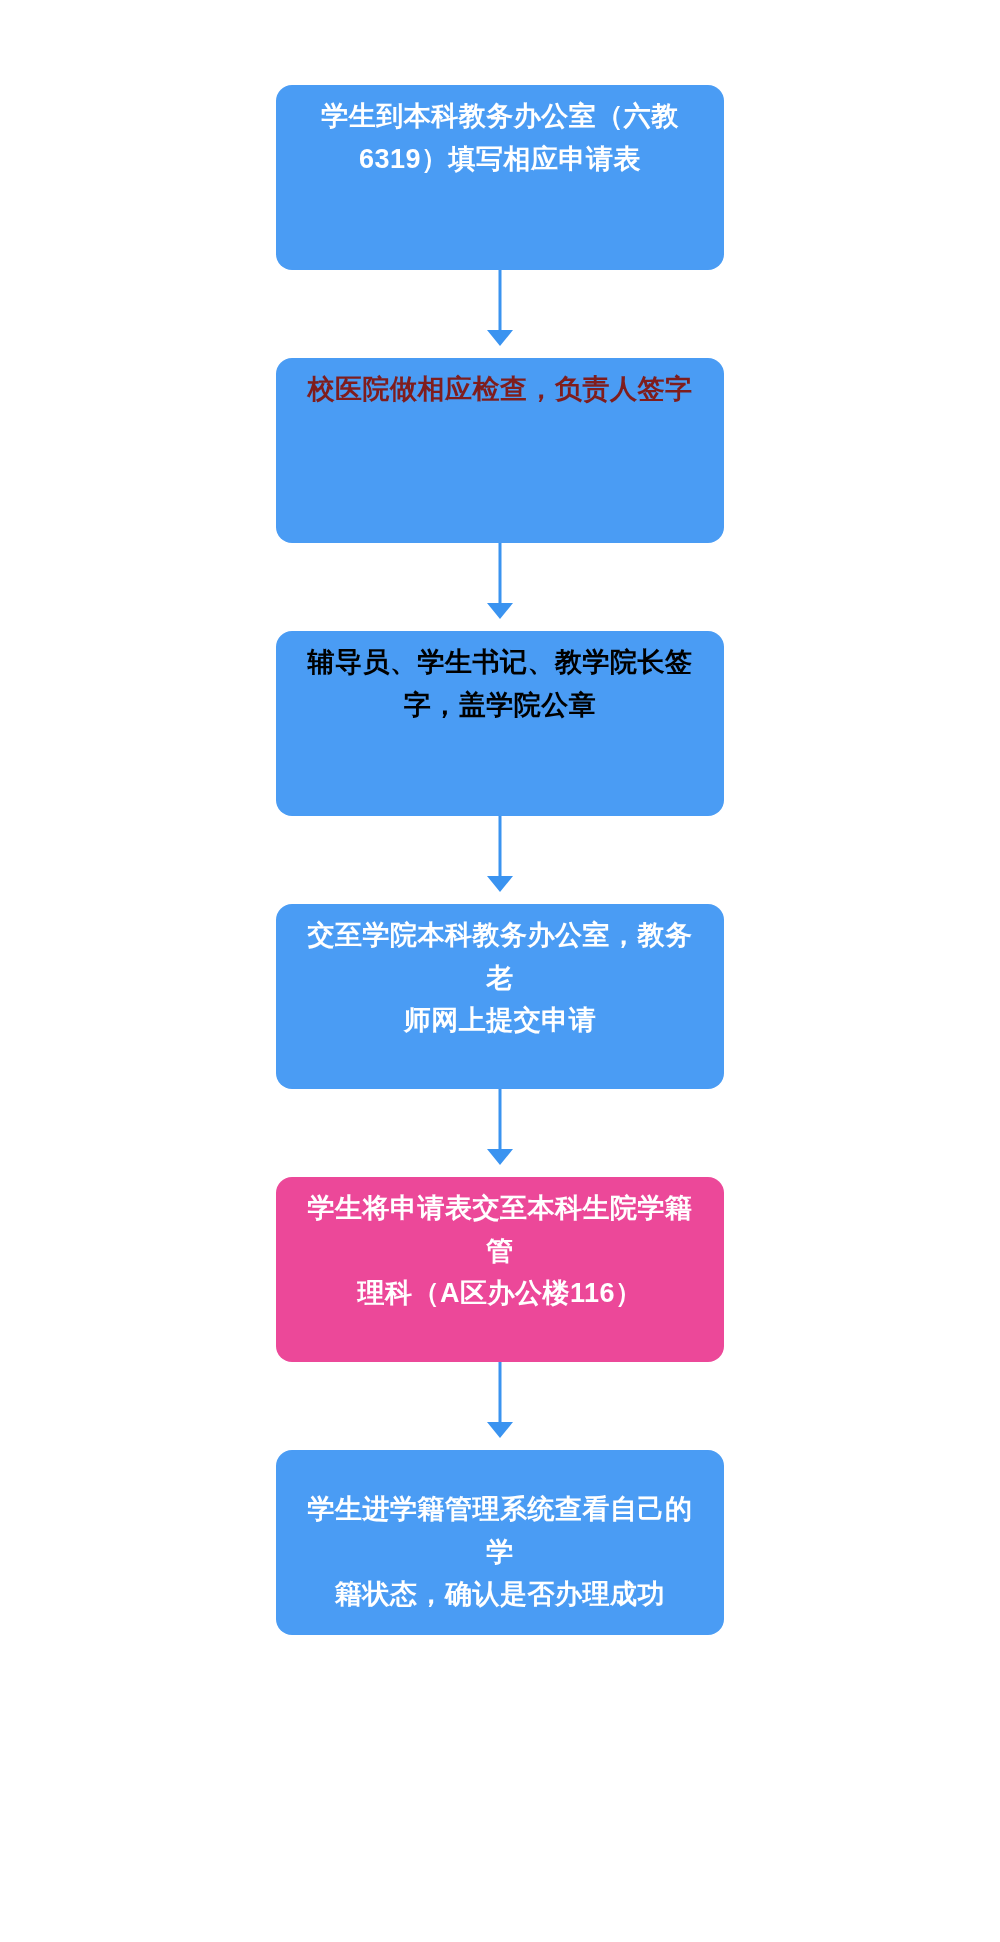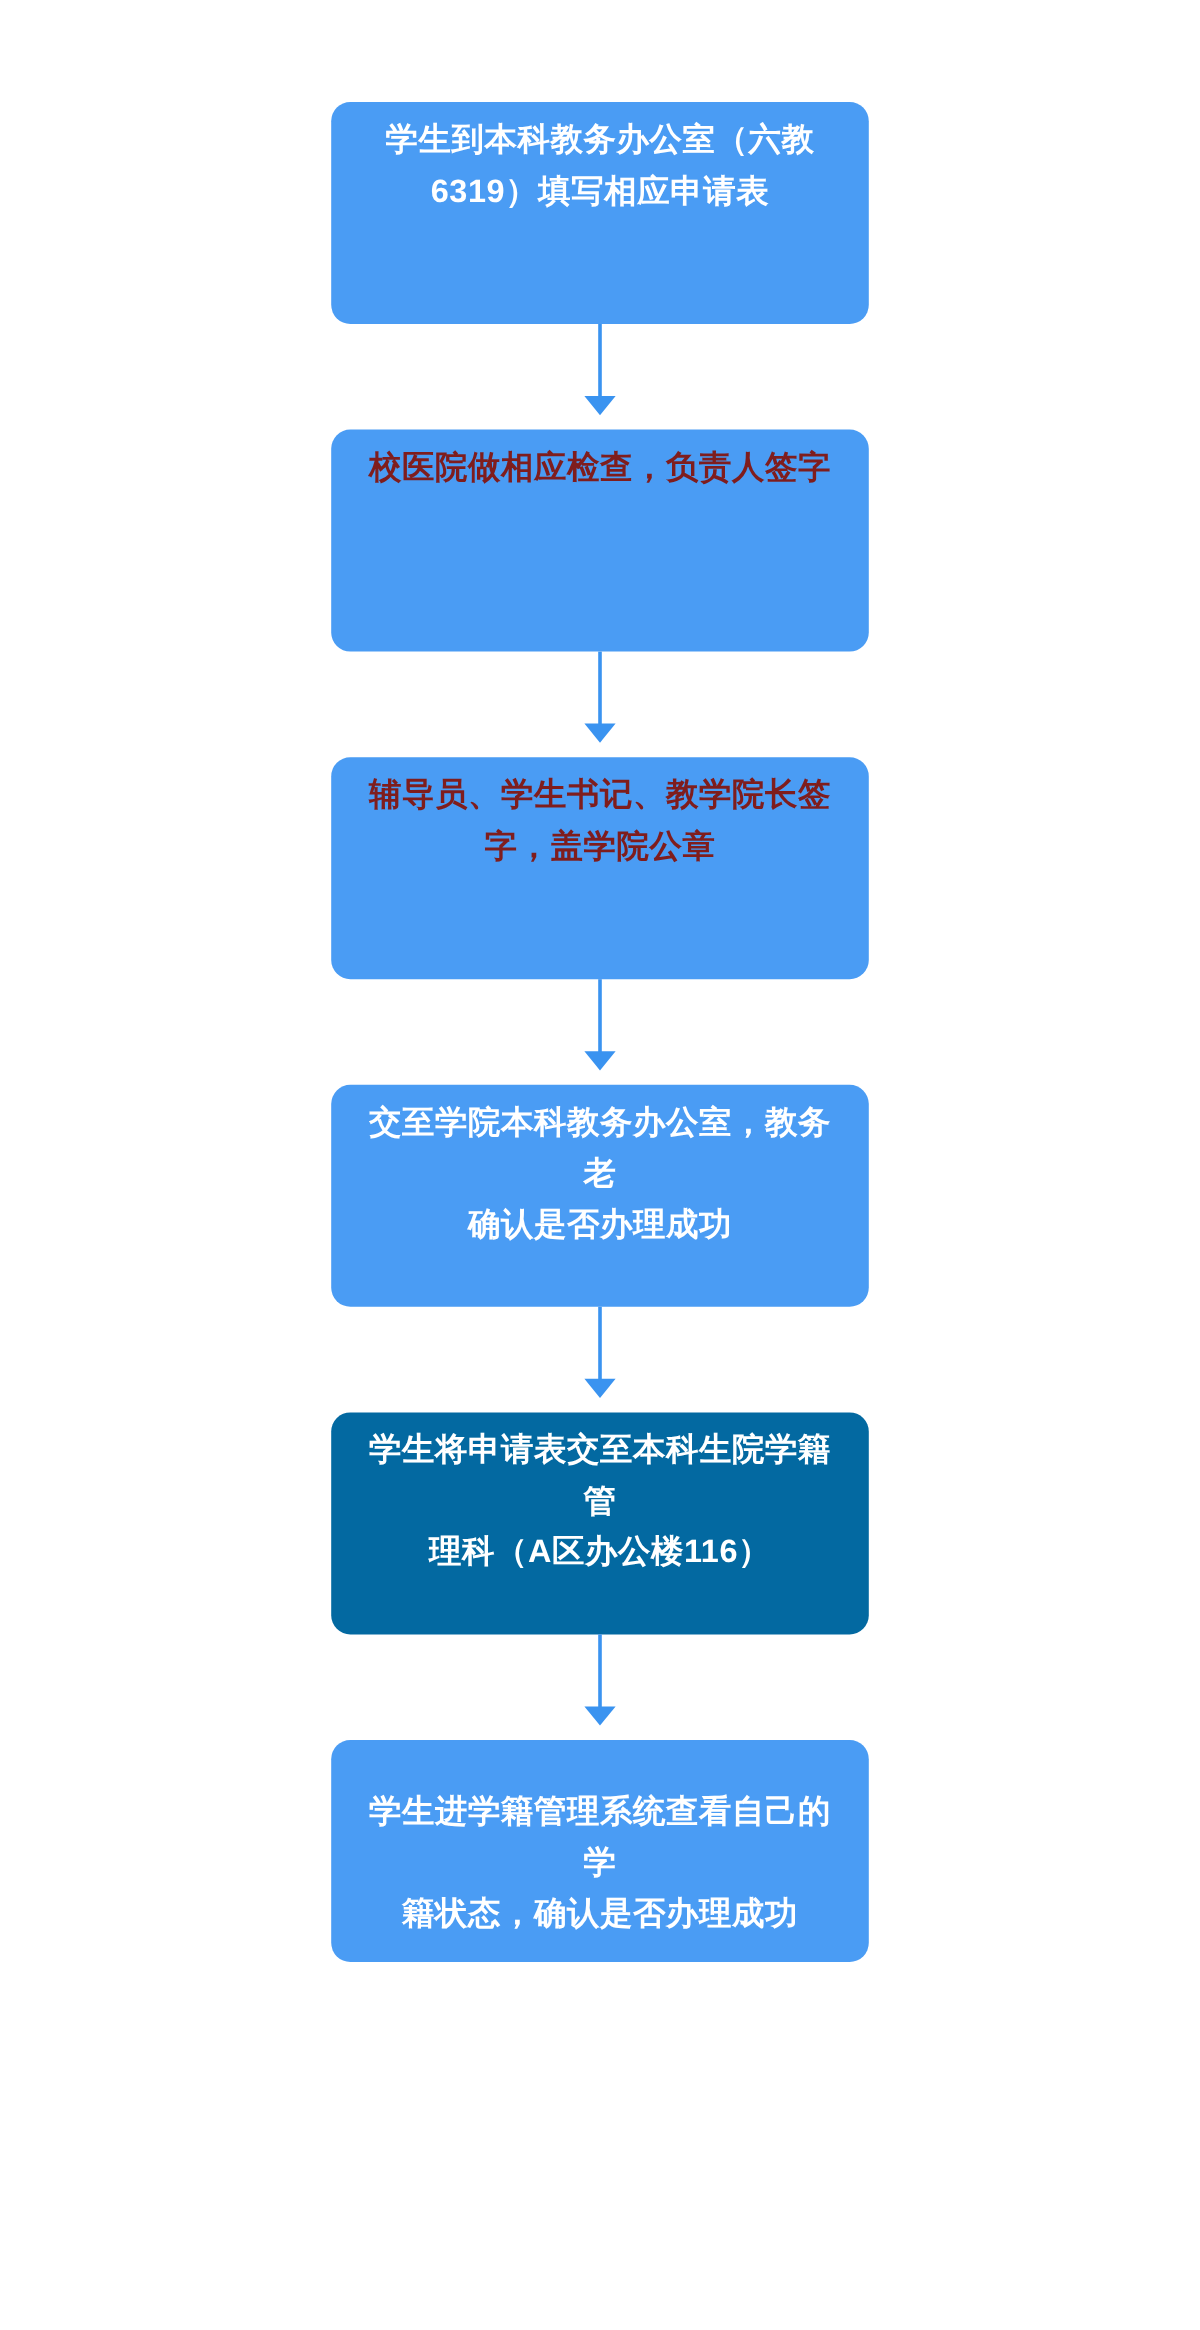--- a/index.html
+++ b/index.html
@@ -97,40 +97,40 @@
     <div class="node" style="background: rgb(74, 156, 244);">
       <span class="node-label" style="color: #7f1d1d;">校医院做相应检查，负责人签字</span>
     </div>
 
     <div class="connector">
       <span class="stem" style="background: rgb(58, 147, 240);"></span>
       <span class="head" style="border-top: 16px solid rgb(58, 147, 240);"></span>
     </div>
 
     <div class="node" style="background: rgb(74, 156, 244);">
-      <span class="node-label" style="color: #7f1d1d;">辅导员、学生书记、教学院长签
+      <span class="node-label" style="color: #000000;">辅导员、学生书记、教学院长签
 字，盖学院公章</span>
     </div>
 
     <div class="connector">
       <span class="stem" style="background: rgb(58, 147, 240);"></span>
       <span class="head" style="border-top: 16px solid rgb(58, 147, 240);"></span>
     </div>
 
     <div class="node" style="background: rgb(74, 156, 244);">
       <span class="node-label" style="color: rgb(255, 255, 255);">交至学院本科教务办公室，教务老
-确认是否办理成功</span>
+师网上提交申请</span>
     </div>
 
     <div class="connector">
       <span class="stem" style="background: rgb(58, 147, 240);"></span>
       <span class="head" style="border-top: 16px solid rgb(58, 147, 240);"></span>
     </div>
 
-    <div class="node" style="background: #0369a1;">
+    <div class="node" style="background: #ec4899;">
       <span class="node-label" style="color: rgb(255, 255, 255);">学生将申请表交至本科生院学籍管
 理科（A区办公楼116）</span>
     </div>
 
     <div class="connector">
       <span class="stem" style="background: rgb(58, 147, 240);"></span>
       <span class="head" style="border-top: 16px solid rgb(58, 147, 240);"></span>
     </div>
 
     <div class="node" style="background: rgb(74, 156, 244);">

